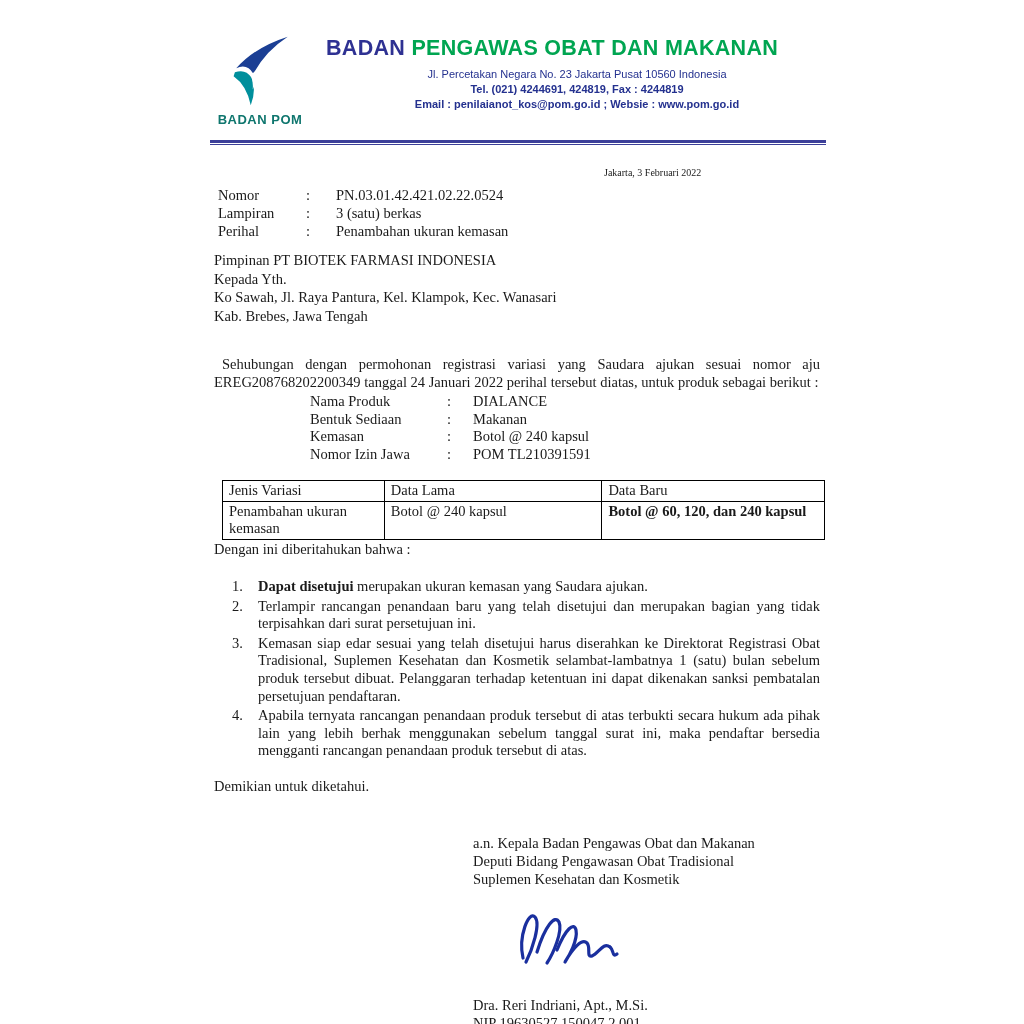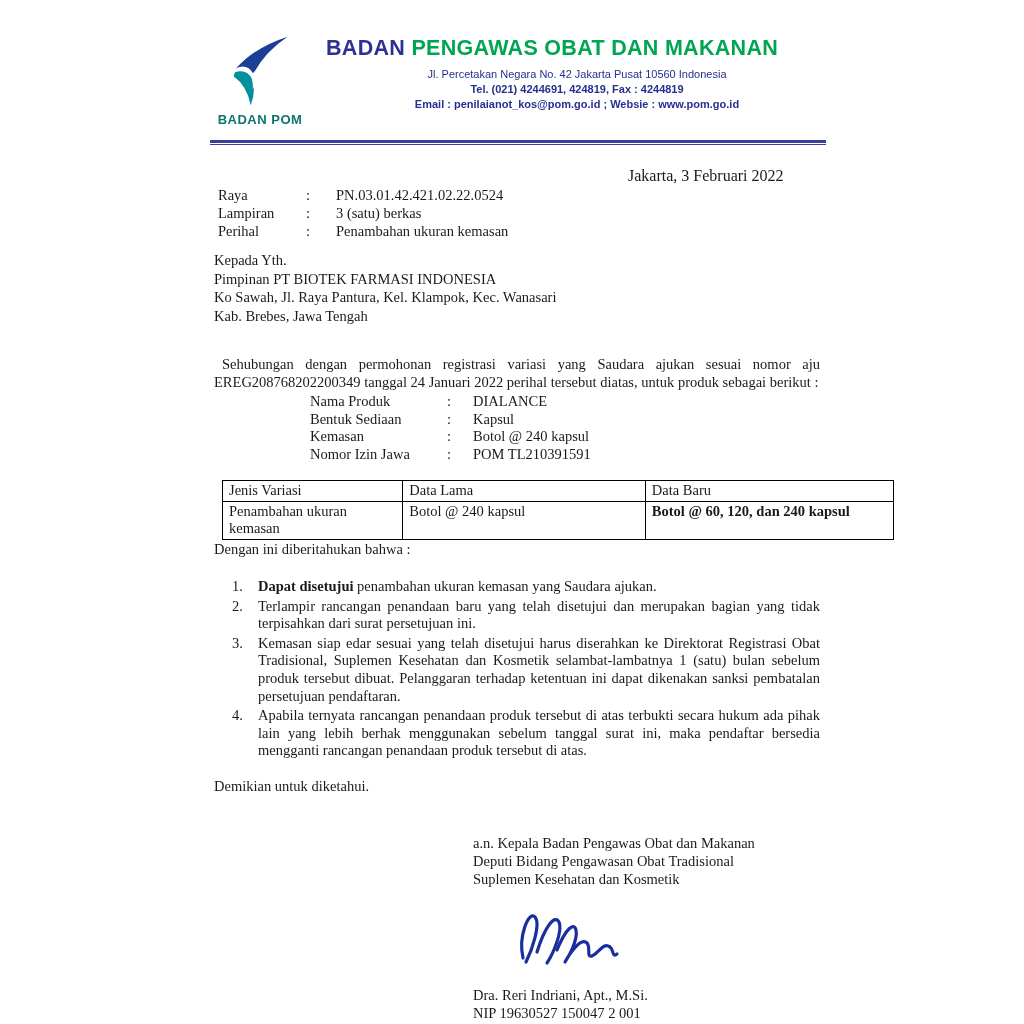--- a/index.html
+++ b/index.html
@@ -32,38 +32,38 @@
   .addr {
     font-family:"Liberation Sans", sans-serif;
     font-size:11px; color:#24318f; line-height:15px;
   }
   .addr.bold { font-weight:bold; }
 
   .rule { position:absolute; left:210px; top:140px; width:616px;
           border-top:3px solid #3c3f99; border-bottom:1px solid #3c3f99; height:1px; }
 
   
-  .date { position:absolute; left:628px; top:167px; font-size:16px; }
+  .date { position:absolute; left:604px; top:167px; font-size:10px; }
 
   .meta { position:absolute; left:218px; top:186px;
           display:grid; grid-template-columns:88px 30px auto;
           font-size:14.5px; line-height:18px; }
 
   .recipient { position:absolute; left:214px; top:251px;
                font-size:14.5px; line-height:18.5px; }
 
   .opening { position:absolute; left:214px; top:340px; width:606px;
              font-size:14.5px; line-height:18.5px;
              text-align:justify; text-indent:8px; }
 
   .product { position:absolute; left:310px; top:393px;
              display:grid; grid-template-columns:137px 26px auto;
              font-size:14.5px; line-height:17.6px; }
 
-  .vtable { position:absolute; left:222px; top:480px; width:672px;
+  .vtable { position:absolute; left:222px; top:480px; width:603px;
             border-collapse:collapse; font-size:14.5px; }
   .vtable th, .vtable td {
     border:1px solid #000; text-align:left; vertical-align:top;
     padding:1px 6px 2px 6px; font-weight:normal; line-height:17px;
   }
   .vtable col.c1 { width:162px; }
   .vtable col.c2 { width:218px; }
   .vtable col.c3 { width:223px; }
   .vtable td.bold { font-weight:bold; }
 
@@ -74,79 +74,79 @@
   .point { display:flex; margin-bottom:2px; }
   .point .num { width:26px; margin-left:18px; flex:0 0 auto; }
   .point .ptext { flex:1; text-align:justify; }
   .point b { font-weight:bold; }
 
   .closing { position:absolute; left:214px; top:778px; font-size:14.5px; }
 
   .sigblock { position:absolute; left:473px; top:834px;
               font-size:14.5px; line-height:18px; }
   .sig-img { display:block; margin:12px 0 4px 40px; }
-  .sig-name { margin-top:6px; }
+  .sig-name { margin-top:16px; }
 </style>
 </head>
 <body>
 
 <div class="page">
 
   <header class="letterhead">
     <div class="logo-block">
       <svg class="logo-svg" width="66" height="74" viewBox="0 0 100 112" aria-hidden="true">
         <path d="M14 52 Q42 20 92 4 Q58 26 40 60 Q30 44 14 52 Z" fill="#1b3f94"></path>
         <path d="M12 58 Q28 52 37 66 Q45 84 36 108 Q30 78 10 64 Z" fill="#008f9c"></path>
         <path d="M36 62 Q40 70 39 84 Q46 66 56 52 Q44 54 36 62 Z" fill="#ffffff"></path>
       </svg>
       <div class="logo-caption">BADAN POM</div>
     </div>
     <div class="org-block">
       <div class="org-name">
         <span class="org-blue">BADAN</span>
         <span class="org-green">PENGAWAS OBAT DAN MAKANAN</span>
       </div>
-      <div class="addr">Jl. Percetakan Negara No. 42 Jakarta Pusat 10560 Indonesia</div>
+      <div class="addr">Jl. Percetakan Negara No. 23 Jakarta Pusat 10560 Indonesia</div>
       <div class="addr bold">Tel. (021) 4244691, 424819, Fax : 4244819</div>
       <div class="addr bold">Email : penilaianot_kos@pom.go.id ; Websie : www.pom.go.id</div>
     </div>
   </header>
 
   <div class="rule"></div>
 
   <div class="date">Jakarta, 3 Februari 2022</div>
 
   <div class="meta">
-    <span>Raya</span>
+    <span>Nomor</span>
     <span>:</span>
     <span>PN.03.01.42.421.02.22.0524</span>
     <span>Lampiran</span>
     <span>:</span>
     <span>3 (satu) berkas</span>
     <span>Perihal</span>
     <span>:</span>
     <span>Penambahan ukuran kemasan</span>
   </div>
 
   <div class="recipient">
+    <div>Pimpinan PT BIOTEK FARMASI INDONESIA</div>
     <div>Kepada Yth.</div>
-    <div>Pimpinan PT BIOTEK FARMASI INDONESIA</div>
     <div>Ko Sawah, Jl. Raya Pantura, Kel. Klampok, Kec. Wanasari</div>
     <div>Kab. Brebes, Jawa Tengah</div>
   </div>
 
   <p class="opening">Sehubungan dengan permohonan registrasi variasi yang Saudara ajukan sesuai nomor aju EREG208768202200349 tanggal 24 Januari 2022 perihal tersebut diatas, untuk produk sebagai berikut :</p>
 
   <div class="product">
     <span>Nama Produk</span>
     <span>:</span>
     <span>DIALANCE</span>
     <span>Bentuk Sediaan</span>
     <span>:</span>
-    <span>Kapsul</span>
+    <span>Makanan</span>
     <span>Kemasan</span>
     <span>:</span>
     <span>Botol @ 240 kapsul</span>
     <span>Nomor Izin Jawa</span>
     <span>:</span>
     <span>POM TL210391591</span>
   </div>
 
   <table class="vtable">
     <colgroup>
@@ -168,21 +168,21 @@
         <td class="bold">Botol @ 60, 120, dan 240 kapsul</td>
       </tr>
     </tbody>
   </table>
 
   <div class="notice">Dengan ini diberitahukan bahwa :</div>
 
   <div class="points">
     <div class="point">
       <span class="num">1.</span>
-      <span class="ptext"><b>Dapat disetujui</b><span>  penambahan ukuran kemasan yang Saudara ajukan.</span></span>
+      <span class="ptext"><b>Dapat disetujui</b><span>  merupakan ukuran kemasan yang Saudara ajukan.</span></span>
     </div>
     <div class="point">
       <span class="num">2.</span>
       <span class="ptext"><b></b><span>Terlampir rancangan penandaan baru yang telah disetujui dan merupakan bagian yang tidak terpisahkan dari surat persetujuan ini.</span></span>
     </div>
     <div class="point">
       <span class="num">3.</span>
       <span class="ptext"><b></b><span>Kemasan siap edar sesuai yang telah disetujui harus diserahkan ke Direktorat Registrasi Obat Tradisional, Suplemen Kesehatan dan Kosmetik selambat-lambatnya 1 (satu) bulan sebelum produk tersebut dibuat. Pelanggaran terhadap ketentuan ini dapat dikenakan sanksi pembatalan persetujuan pendaftaran.</span></span>
     </div>
     <div class="point">

